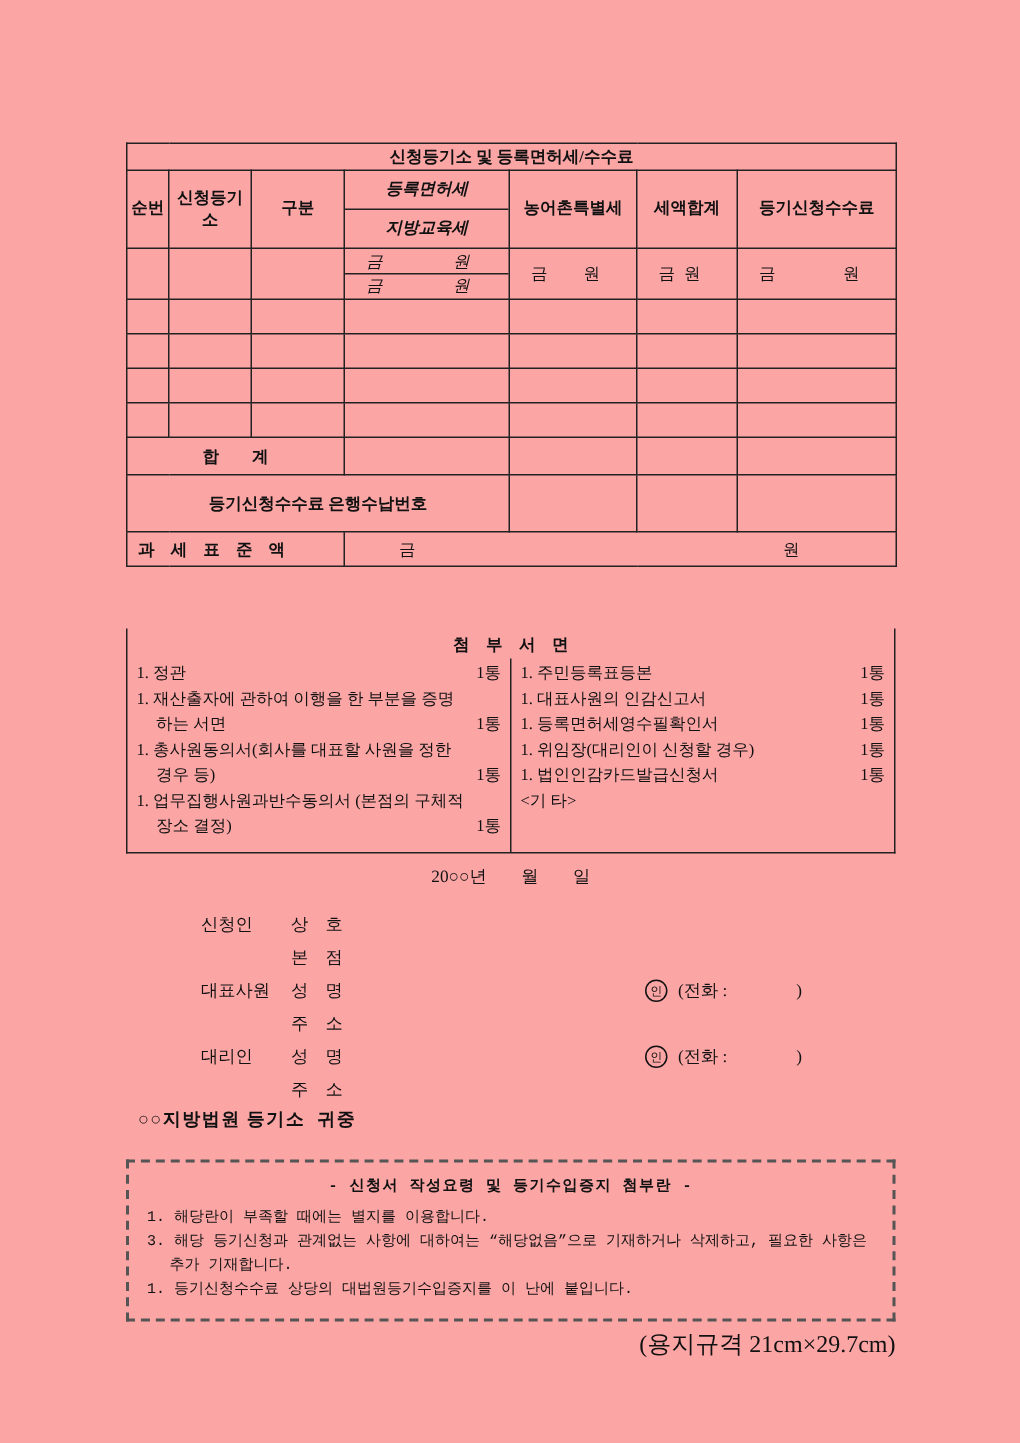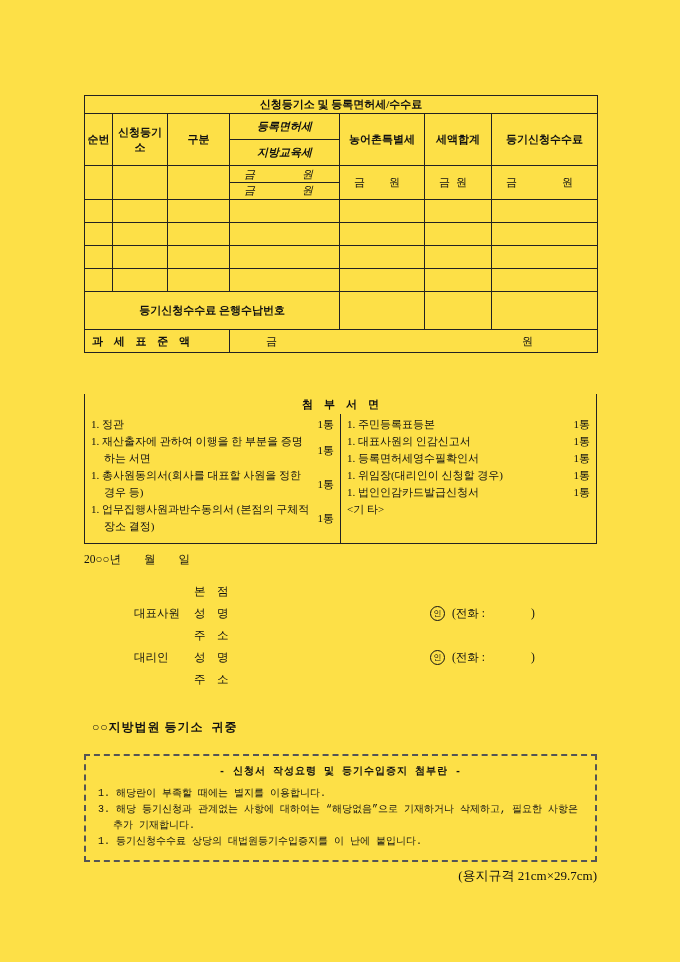--- a/index.html
+++ b/index.html
@@ -1,18 +1,18 @@
 <!DOCTYPE html>
 <html><head>
 <meta charset="utf-8">
 <style>
   * { box-sizing: border-box; }
   html,body { margin:0; padding:0; background:#fff; }
   body { font-family:"Liberation Serif","DejaVu Serif",serif; color:#111; }
-  .page { width:680px; height:962px; position:relative; overflow:hidden; background:#fde047; }
+  .page { width:680px; height:962px; position:relative; overflow:hidden; background:#fca5a5; }
   .form-area { position:absolute; left:84px; top:95px; width:513px; }
 
   
   .fee-table { border-collapse:collapse; width:100%; table-layout:fixed; font-size:11px; }
   .fee-table td { border:1px solid #222; padding:0 2px; vertical-align:middle; }
   .bold { font-weight:bold; }
   .center { text-align:center; }
   .t-title td { height:18px; }
   .header-row td { height:52px; line-height:1.35; }
   .split { padding:0 !important; }
@@ -30,39 +30,39 @@
   .taxbase-label { letter-spacing:4px; padding-left:7px !important; }
   .taxbase-amt { display:flex; justify-content:space-between; padding:0 62px 0 34px; }
   .pre { white-space:pre; }
 
   
   .attachments { border:1px solid #222; border-top:none; font-size:11px;margin-top:41px; }
   .att-title { text-align:center; font-weight:bold; padding:3px 0 2px; white-space:pre; }
   .att-cols { display:flex; }
   .att-col { flex:1; padding:2px 6px 8px 6px; line-height:1.55; }
   .att-col.left-col { border-right:1px solid #222; }
-  .att-item { display:flex; align-items:center; }
+  .att-item { display:flex; align-items:flex-end; }
   .att-text { flex:1; padding-left:13px; text-indent:-13px; }
   .att-count { white-space:nowrap; padding-left:4px; }
 
   
-  .date-line { text-align:left; margin-top:8px; font-size:11.5px; white-space:pre; }
+  .date-line { text-align:center; margin-top:8px; font-size:11.5px; white-space:pre; }
   .sig-block { margin-top:14px; font-size:11.5px; }
   .sig-row { position:relative; height:22px; }
   .s1 { position:absolute; left:50px; top:3px; }
   .s2 { position:absolute; left:110px; top:3px; white-space:pre; }
   .seal { position:absolute; left:346px; top:3px; width:15px; height:15px; border:1px solid #111; border-radius:50%; font-size:8px; line-height:1; display:flex; align-items:center; justify-content:center; }
   .phone { position:absolute; left:368px; top:3px; white-space:pre; }
-  .court-line { margin-top:28px; padding-left:8px; font-weight:bold; letter-spacing:1px; font-size:12px; white-space:pre; }
+  .court-line { margin-top:0; padding-left:8px; font-weight:bold; letter-spacing:1px; font-size:12px; white-space:pre; }
 
   
   .notes-box { margin-top:18px; border:2px dashed #555; padding:8px 12px 10px; font-size:10px;font-family:Liberation Mono, monospace; }
   .notes-title { text-align:center; font-weight:bold; margin-bottom:8px; letter-spacing:1px; }
   .note-item { padding-left:15px; text-indent:-15px; line-height:1.6; }
-  .paper-note { text-align:right; font-size:13px; margin-top:5px; }
+  .paper-note { text-align:right; font-size:16px; margin-top:5px; }
 </style>
 </head>
 <body>
 
 <div class="page">
   <div class="form-area">
 
     <table class="fee-table">
       <colgroup>
         <col style="width:28px">
@@ -161,20 +161,27 @@
         <tr class="empty-row">
           <td></td>
             <td></td>
             <td></td>
             <td></td>
             <td></td>
             <td></td>
             <td></td>
         </tr>
 
+        <tr class="total-row">
+          <td colspan="3" class="bold center pre">합        계</td>
+          <td></td>
+            <td></td>
+            <td></td>
+            <td></td>
+        </tr>
 
         <tr class="bank-row">
           <td colspan="4" class="bold center">등기신청수수료 은행수납번호</td>
           <td></td>
             <td></td>
             <td></td>
         </tr>
 
         <tr class="taxbase-row">
           <td colspan="3" class="bold taxbase-label">과 세 표 준 액</td>
@@ -233,20 +240,24 @@
           <div class="att-item">
             <div class="att-text">&lt;기  타&gt;</div>
           </div>
         </div>
       </div>
     </div>
 
     <div class="date-line">20○○년        월        일</div>
 
     <div class="sig-block">
+      <div class="sig-row">
+        <span class="s1">신청인</span>
+        <span class="s2">상    호</span>
+      </div>
       <div class="sig-row">
         <span class="s2">본    점</span>
       </div>
       <div class="sig-row">
         <span class="s1">대표사원</span>
         <span class="s2">성    명</span>
         <span class="seal">인</span>
         <span class="phone">(전화 :                )</span>
       </div>
       <div class="sig-row">

